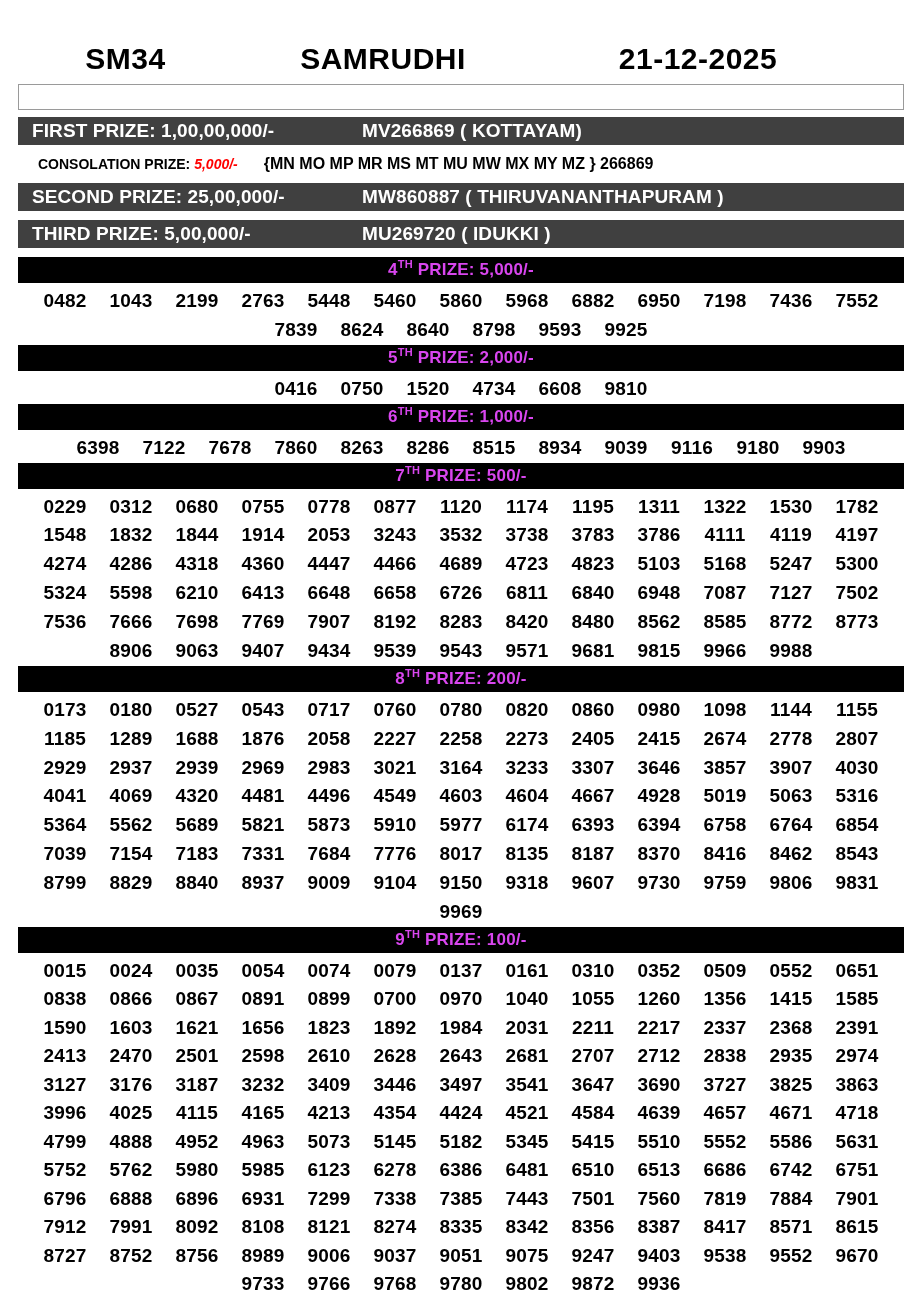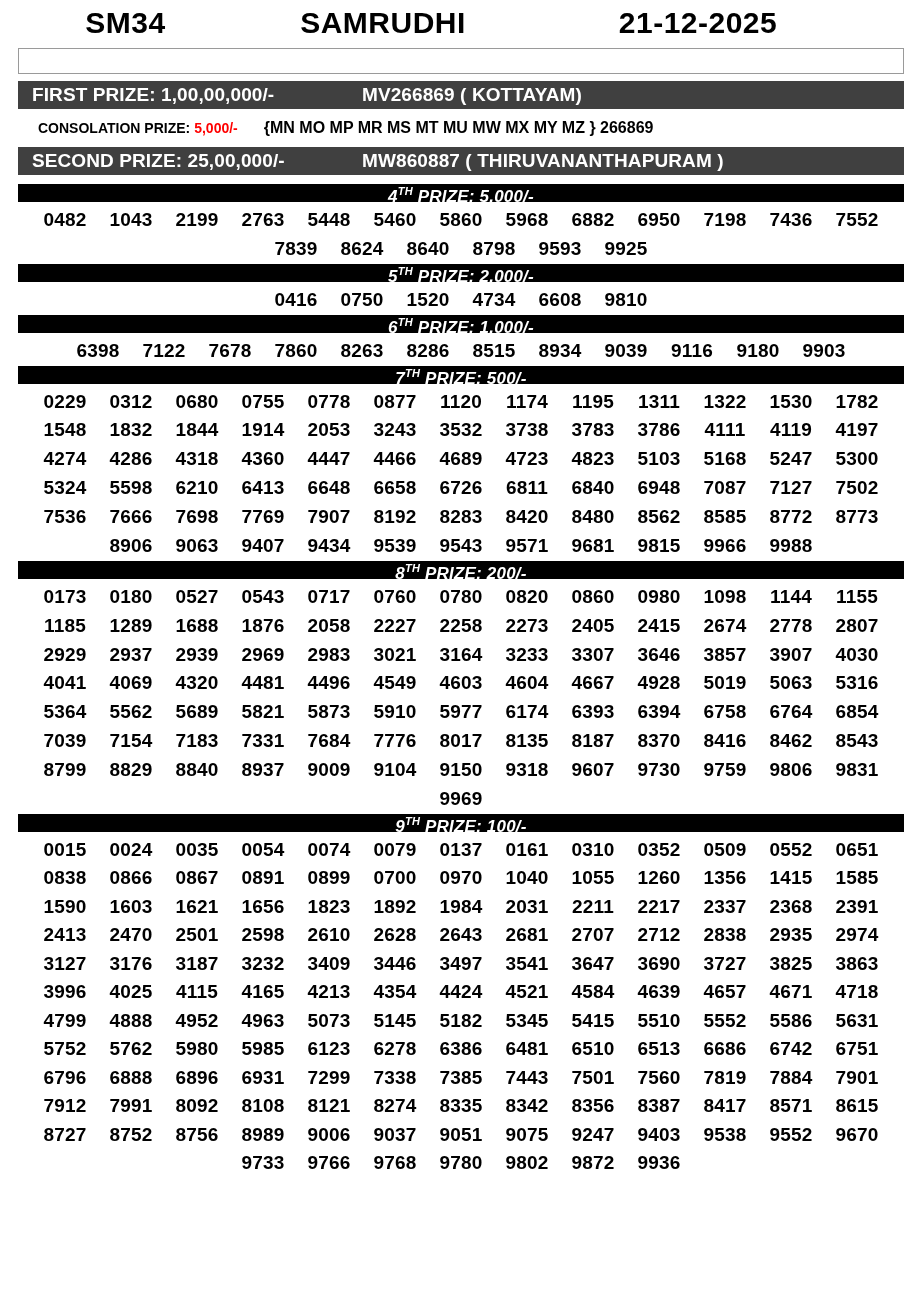--- a/index.html
+++ b/index.html
@@ -34,21 +34,21 @@
   }
   .title-cell {
     font-size: 30px;
     font-weight: bold;
     letter-spacing: 0.5px;
     white-space: nowrap;
     text-align: center;
   }
   .title-code   { width: 215px; }
   .title-name   { width: 300px; }
-  .title-date   { width: 330px; }
+  .title-date   { width: 330px; margin-top: 36px; }
 
   
   .entry-box {
     margin: 2px 18px 7px 18px;
     height: 26px;
     border: 1px solid #9a9a9a;
     background: #ffffff;
     box-sizing: border-box;
   }
 
@@ -88,40 +88,40 @@
   .consolation .c-label {
     font-size: 14px;
     font-weight: bold;
     padding-left: 20px;
   }
   .consolation .c-amount {
     font-size: 14px;
     font-weight: bold;
     color: #ff0000;
     padding-left: 4px;
+    font-style: italic;
   }
   .consolation .c-series {
     font-size: 16px;
     font-weight: bold;
     padding-left: 26px;
   }
 
   
   .section-bar {
     margin: 0 18px;
     background: #000000;
-    color: #ffffff;
-    height: 18px;
+    color: #d946ef;
+    height: 26px;
     line-height: 26px;
     text-align: center;
     font-size: 17px;
     font-weight: bold;
     letter-spacing: 0.2px;
     box-sizing: border-box;
-    font-style: italic;
   }
   .section-bar sup {
     font-size: 11px;
     vertical-align: super;
     line-height: 0;
   }
 
   
   .num-block {
     margin: 0 18px;
@@ -168,20 +168,24 @@
       <span class="c-label">CONSOLATION PRIZE:</span>
       <span class="c-amount">5,000/-</span>
       <span class="c-series">{MN MO MP MR MS MT MU MW MX MY MZ } 266869</span>
     </div>
 
     <div class="prize-bar">
       <div class="label">SECOND PRIZE: 25,00,000/-</div>
       <div class="ticket">MW860887 ( THIRUVANANTHAPURAM )</div>
     </div>
 
+    <div class="prize-bar">
+      <div class="label">THIRD PRIZE: 5,00,000/-</div>
+      <div class="ticket">MU269720 ( IDUKKI )</div>
+    </div>
 
   </div>
 
   <div id="sections-host">
       <div class="section-bar"><span>4</span><sup>TH</sup><span> PRIZE: 5,000/-</span></div>
       <div class="num-block block-4">
         <div class="num-row">
           <div class="num">0482</div>
           <div class="num">1043</div>
           <div class="num">2199</div>

